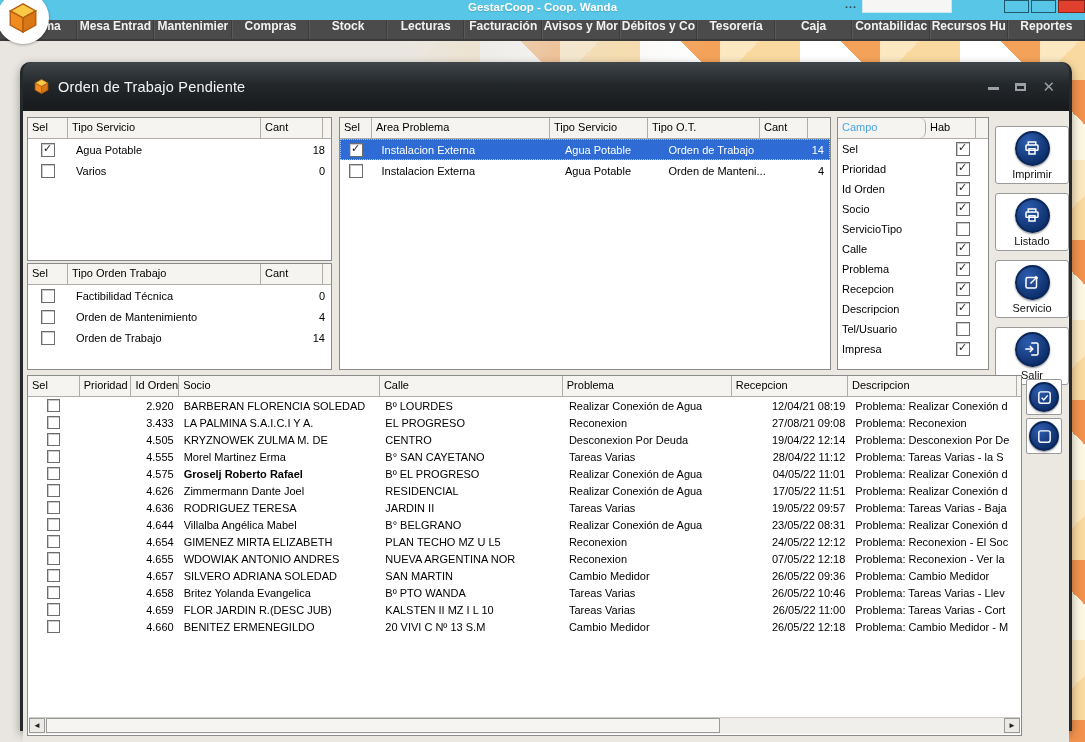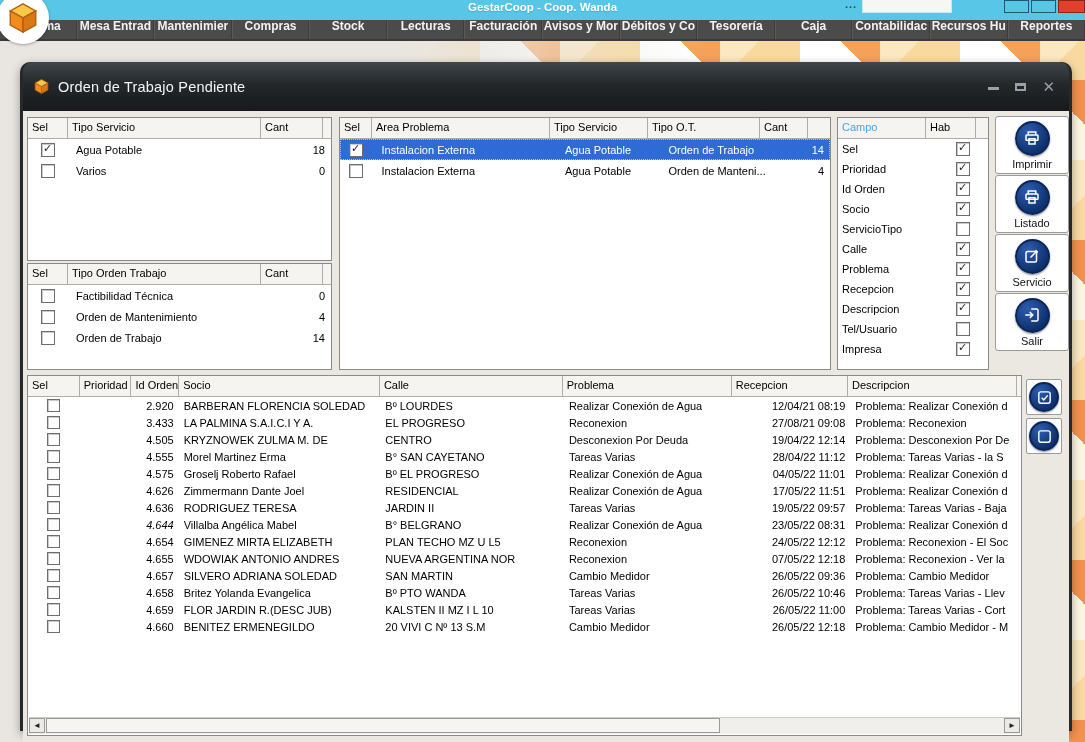--- a/index.html
+++ b/index.html
@@ -43,36 +43,36 @@
   .ctl-min{width:11px;height:4px;border-bottom:3px solid #9aa0a6;}
   .ctl-max{width:11px;height:8px;border:2px solid #9aa0a6;border-top-width:3px;box-sizing:border-box;}
   .ctl-close{font-weight:bold;font-size:15px;}
   .wbody{position:relative;height:632px;background:#ebe8e2;}
   
   .grid{position:absolute;background:#fff;border:1px solid #8a8a8a;box-sizing:border-box;overflow:hidden;}
   .g-head{display:flex;height:20px;background:#f6f4f1;border-bottom:1px solid #b0ada7;}
   .g-hc{box-sizing:border-box;font-size:11px;color:#000;padding:3px 0 0 4px;border-right:1px solid #b0ada7;
     overflow:hidden;white-space:nowrap;}
   .g-hc.fill{flex:1;border-right:none;}
-  .g-hc.blue{color:#4aa3e8;}
+  .g-hc.blue{color:#4aa3e8;border-radius:6px;}
   .g-row{display:flex;align-items:center;height:21px;font-size:11px;color:#000;justify-content:space-between;}
   .g-row.sel{background:#2e6bd4;color:#fff;outline:1px dotted #a8c4f0;outline-offset:-1px;}
   .g-c{box-sizing:border-box;padding-left:4px;overflow:hidden;white-space:nowrap;}
   .g-c.r{text-align:right;padding-right:6px;padding-left:0;}
   .cbcell{display:flex;justify-content:center;align-items:center;padding-left:0;}
   .cb{width:12px;height:12px;background:#fff;border:1px solid #6d6d6d;box-shadow:inset 1px 1px 0 #c9c9c9;
     position:relative;display:inline-block;}
   .cb.on::after{content:"\2713";position:absolute;left:1px;top:-2px;font-size:11px;font-weight:bold;color:#1a1a1a;}
   #grid-servicio{left:4px;top:6px;width:305px;height:144px;}
   #grid-orden{left:4px;top:152px;width:305px;height:107px;}
   #grid-area{left:316px;top:6px;width:492px;height:253px;}
   #grid-campos{left:814px;top:6px;width:152px;height:253px;}
   #grid-campos .g-row{height:20px;}
   
-  .actions{position:absolute;left:972px;top:5px;width:74px;display:flex;flex-direction:column;gap:1px;}
+  .actions{position:absolute;left:972px;top:15px;width:74px;display:flex;flex-direction:column;gap:9px;}
   .act-btn{height:58px;background:#fff;border:1px solid #9a9a9a;border-radius:3px;display:flex;
     flex-direction:column;align-items:center;justify-content:center;gap:2px;cursor:pointer;padding:0;}
   .icircle{width:35px;height:35px;border-radius:50%;border:2px solid #0a2558;box-sizing:border-box;
     background:radial-gradient(circle at 35% 28%,#2d5cae,#0d2f6b 75%);display:flex;align-items:center;justify-content:center;
     box-shadow:0 1px 2px rgba(0,0,0,.45);}
   .act-label{font-size:11px;color:#111;}
   
   .otable{position:absolute;left:4px;top:264px;width:995px;height:361px;background:#fff;
     border:1px solid #8a8a8a;box-sizing:border-box;overflow:hidden;}
   .t-row{display:flex;align-items:center;height:17px;font-size:11px;color:#000;}
@@ -372,21 +372,21 @@
               <div class="g-c" style="width: 170px;">Tareas Varias</div>
               <div class="g-c r" style="width: 117px;">28/04/22 11:12</div>
               <div class="g-c" style="width: 170px;">Problema: Tareas Varias - la S</div>
             </div>
             <div class="g-row t-row">
               <div class="g-c cbcell" style="width: 52px;">
                 <span class="cb"></span>
               </div>
               <div class="g-c" style="width: 52px;"></div>
               <div class="g-c r" style="width: 48px;">4.575</div>
-              <div class="g-c" style="width: 202px;">Groselj Roberto Rafael</div>
+              <div class="g-c" style="width: 202px; font-weight: bold;">Groselj Roberto Rafael</div>
               <div class="g-c" style="width: 184px;">Bº EL PROGRESO</div>
               <div class="g-c" style="width: 170px;">Realizar Conexión de Agua</div>
               <div class="g-c r" style="width: 117px;">04/05/22 11:01</div>
               <div class="g-c" style="width: 170px;">Problema: Realizar Conexión d</div>
             </div>
             <div class="g-row t-row">
               <div class="g-c cbcell" style="width: 52px;">
                 <span class="cb"></span>
               </div>
               <div class="g-c" style="width: 52px;"></div>
@@ -407,21 +407,21 @@
               <div class="g-c" style="width: 184px;">JARDIN II</div>
               <div class="g-c" style="width: 170px;">Tareas Varias</div>
               <div class="g-c r" style="width: 117px;">19/05/22 09:57</div>
               <div class="g-c" style="width: 170px;">Problema: Tareas Varias - Baja</div>
             </div>
             <div class="g-row t-row">
               <div class="g-c cbcell" style="width: 52px;">
                 <span class="cb"></span>
               </div>
               <div class="g-c" style="width: 52px;"></div>
-              <div class="g-c r" style="width: 48px; font-style: italic;">4.644</div>
+              <div class="g-c r" style="width: 48px;">4.644</div>
               <div class="g-c" style="width: 202px;">Villalba Angélica Mabel</div>
               <div class="g-c" style="width: 184px;">B° BELGRANO</div>
               <div class="g-c" style="width: 170px;">Realizar Conexión de Agua</div>
               <div class="g-c r" style="width: 117px;">23/05/22 08:31</div>
               <div class="g-c" style="width: 170px;">Problema: Realizar Conexión d</div>
             </div>
             <div class="g-row t-row">
               <div class="g-c cbcell" style="width: 52px;">
                 <span class="cb"></span>
               </div>

